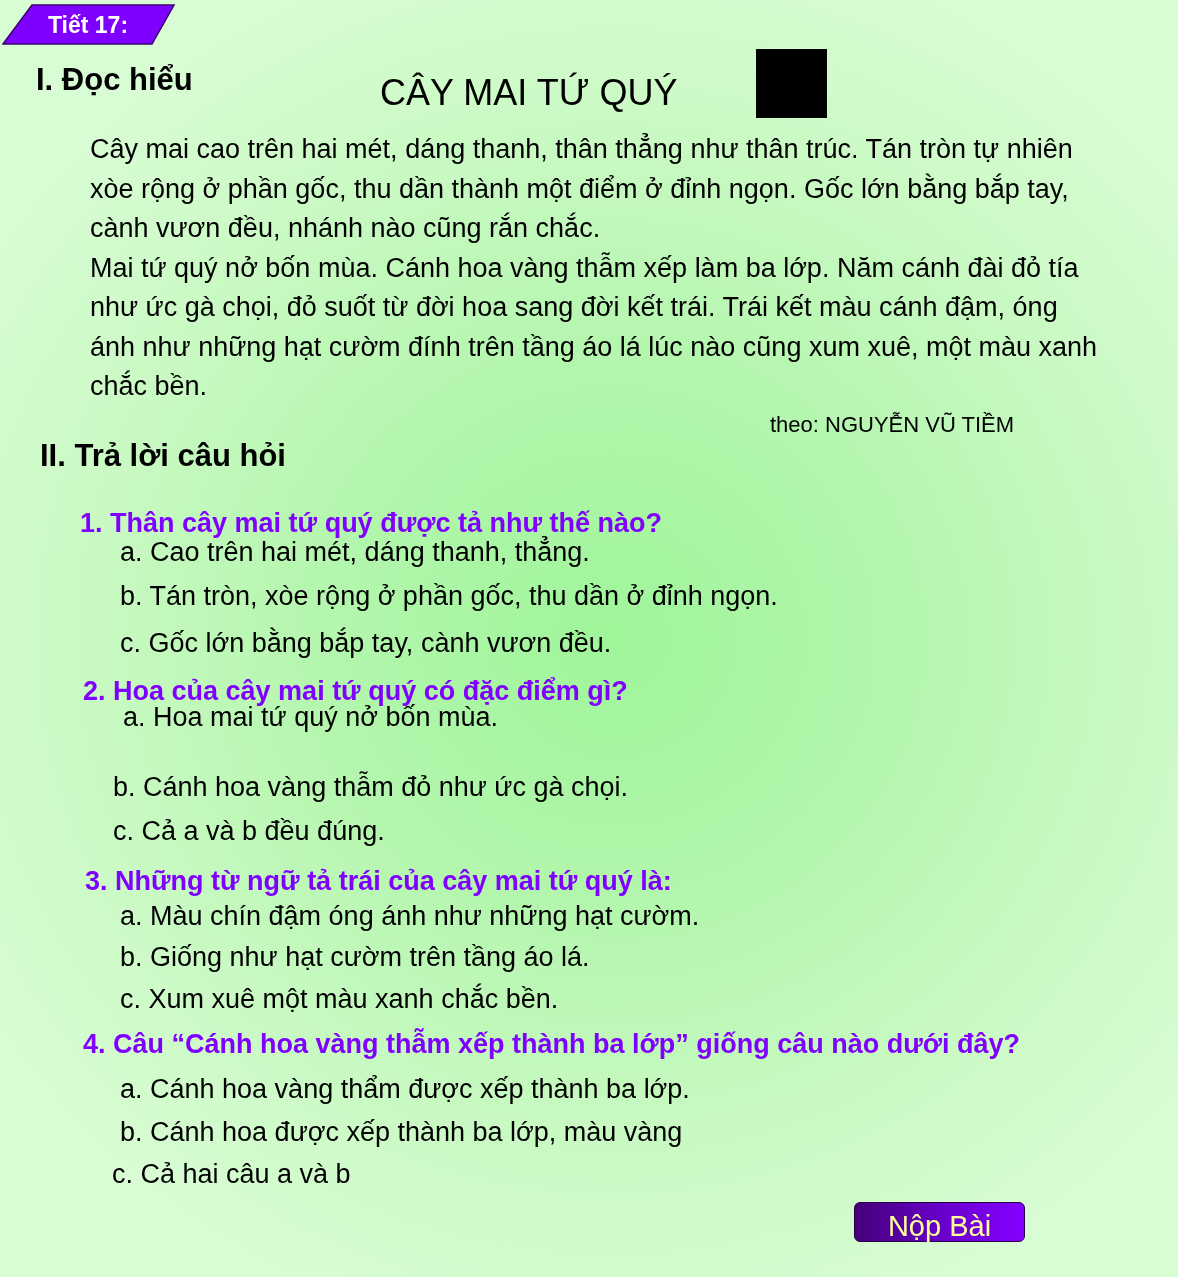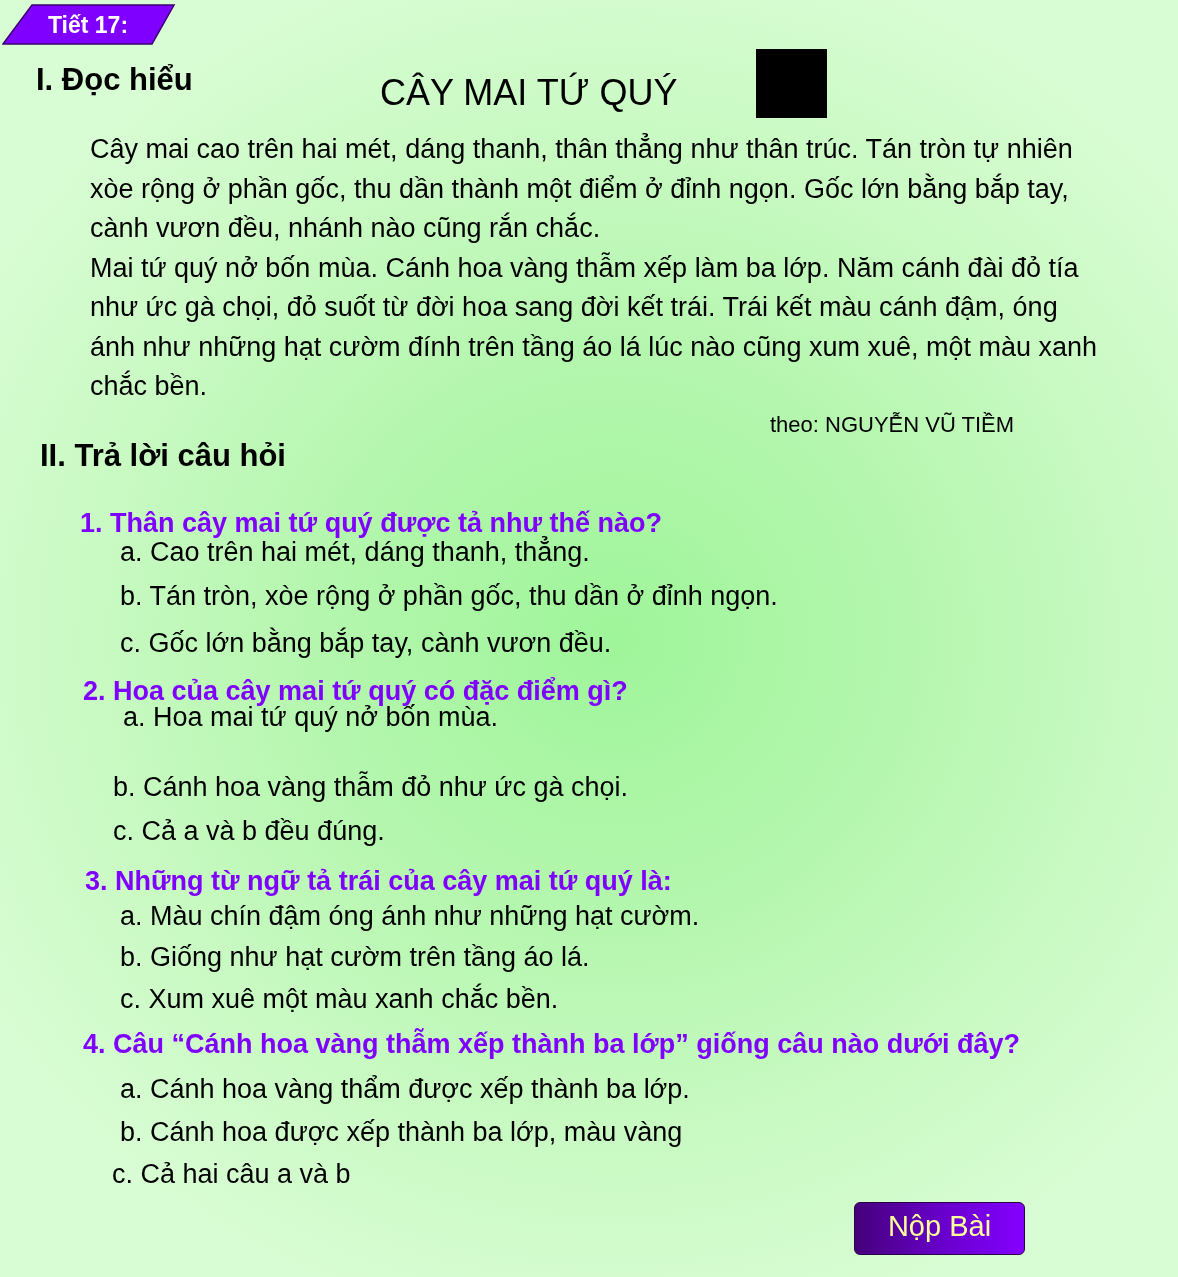--- a/index.html
+++ b/index.html
@@ -20,21 +20,21 @@
   }
   .sec-title { font-weight: bold; font-size: 31px; }
   .main-title { font-weight: normal; font-size: 36px; }
   .black-box { position: absolute; left: 756px; top: 49px; width: 71px; height: 69px; background: #000; }
   .passage { position: absolute; left: 90px; top: 130px; width: 1010px; font-size: 27px; line-height: 39.5px; }
   .passage p { margin: 0; }
   .credit { font-size: 22px; }
   .question { font-weight: bold; font-size: 27px; color: #8000ff; }
   .opt { font-size: 27px; }
   .submit-btn {
-    position: absolute; left: 854px; top: 1202px; width: 171px; height: 53px;
+    position: absolute; left: 854px; top: 1202px; width: 171px; height: 40px;
     box-sizing: border-box; border: 1.5px solid #2a0048; border-radius: 6px;
     background: linear-gradient(90deg, #45007a 0%, #6a00d0 55%, #8400ff 100%);
     color: #ffff99; font-size: 29px; text-align: center; line-height: 46px;
     cursor: pointer;
   }
 </style>
 </head>
 <body>
 
 <div class="lesson-tag">

